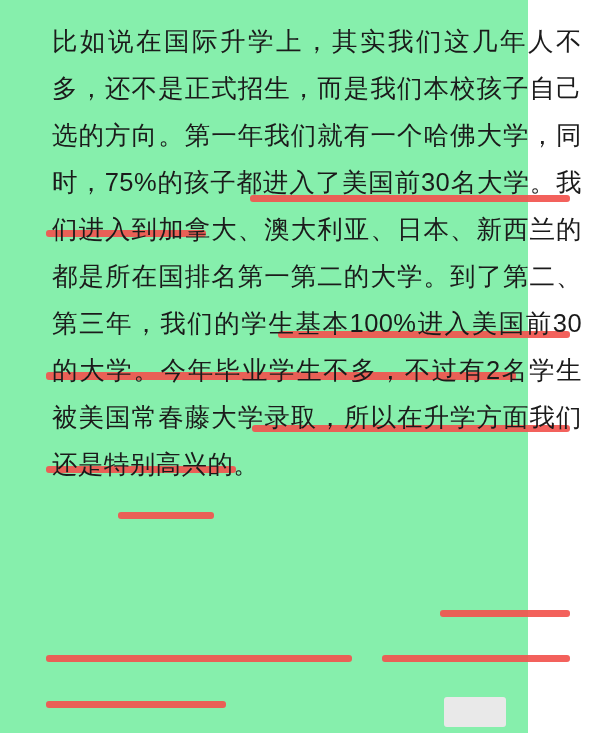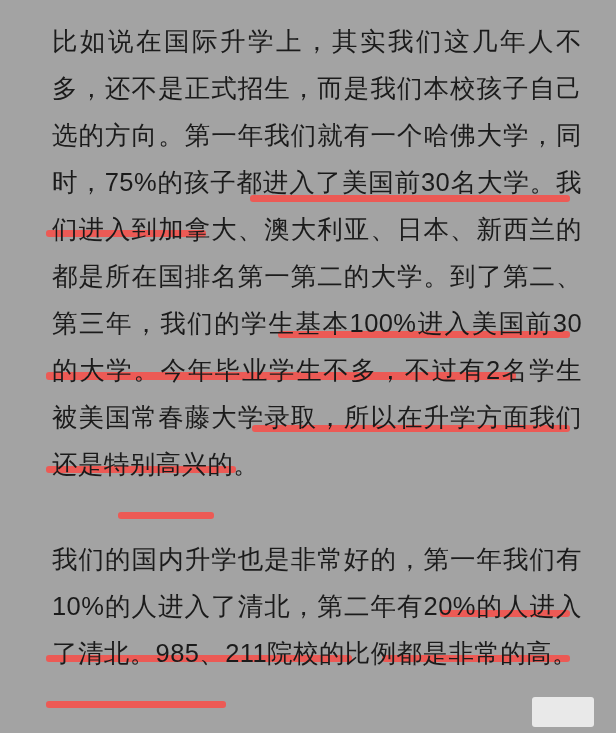--- a/index.html
+++ b/index.html
@@ -8,23 +8,23 @@
     background: #ffffff;
   }
   body {
     width: 616px;
     height: 751px;
     overflow: hidden;
     font-family: "Liberation Sans", sans-serif;
   }
   #page {
     position: relative;
-    width: 616px;
+    width: 528px;
     height: 751px;
-    background: #a3a3a3;
+    background: #86efac;
     box-sizing: border-box;
   }
   .article {
     position: absolute;
     left: 0;
     top: 0;
     width: 616px;
     padding: 18px 34px 0 52px;
     box-sizing: border-box;
   }
@@ -75,21 +75,20 @@
 </style>
 </head>
 <body>
 
 <div id="page">
 
   <div class="article">
 
     <p class="para">比如说在国际升学上，其实我们这几年人不多，还不是正式招生，而是我们本校孩子自己选的方向。第一年我们就有一个哈佛大学，同时，75%的孩子都进入了美国前30名大学。我们进入到加拿大、澳大利亚、日本、新西兰的都是所在国排名第一第二的大学。到了第二、第三年，我们的学生基本100%进入美国前30的大学。今年毕业学生不多，不过有2名学生被美国常春藤大学录取，所以在升学方面我们还是特别高兴的。</p>
 
-    <p class="para">我们的国内升学也是非常好的，第一年我们有10%的人进入了清北，第二年有20%的人进入了清北。985、211院校的比例都是非常的高。</p>
 
   </div>
 
   <div class="mark" style="left:250px; top:195px; width:320px; height:7px;"></div>
   <div class="mark" style="left:46px; top:230px; width:160px; height:7px;"></div>
   <div class="mark" style="left:278px; top:331px; width:292px; height:7px;"></div>
   <div class="mark" style="left:46px; top:372px; width:470px; height:8px;"></div>
   <div class="mark" style="left:252px; top:425px; width:318px; height:7px;"></div>
   <div class="mark" style="left:46px; top:466px; width:190px; height:7px;"></div>
   <div class="mark" style="left:118px; top:512px; width:96px; height:7px;"></div>

